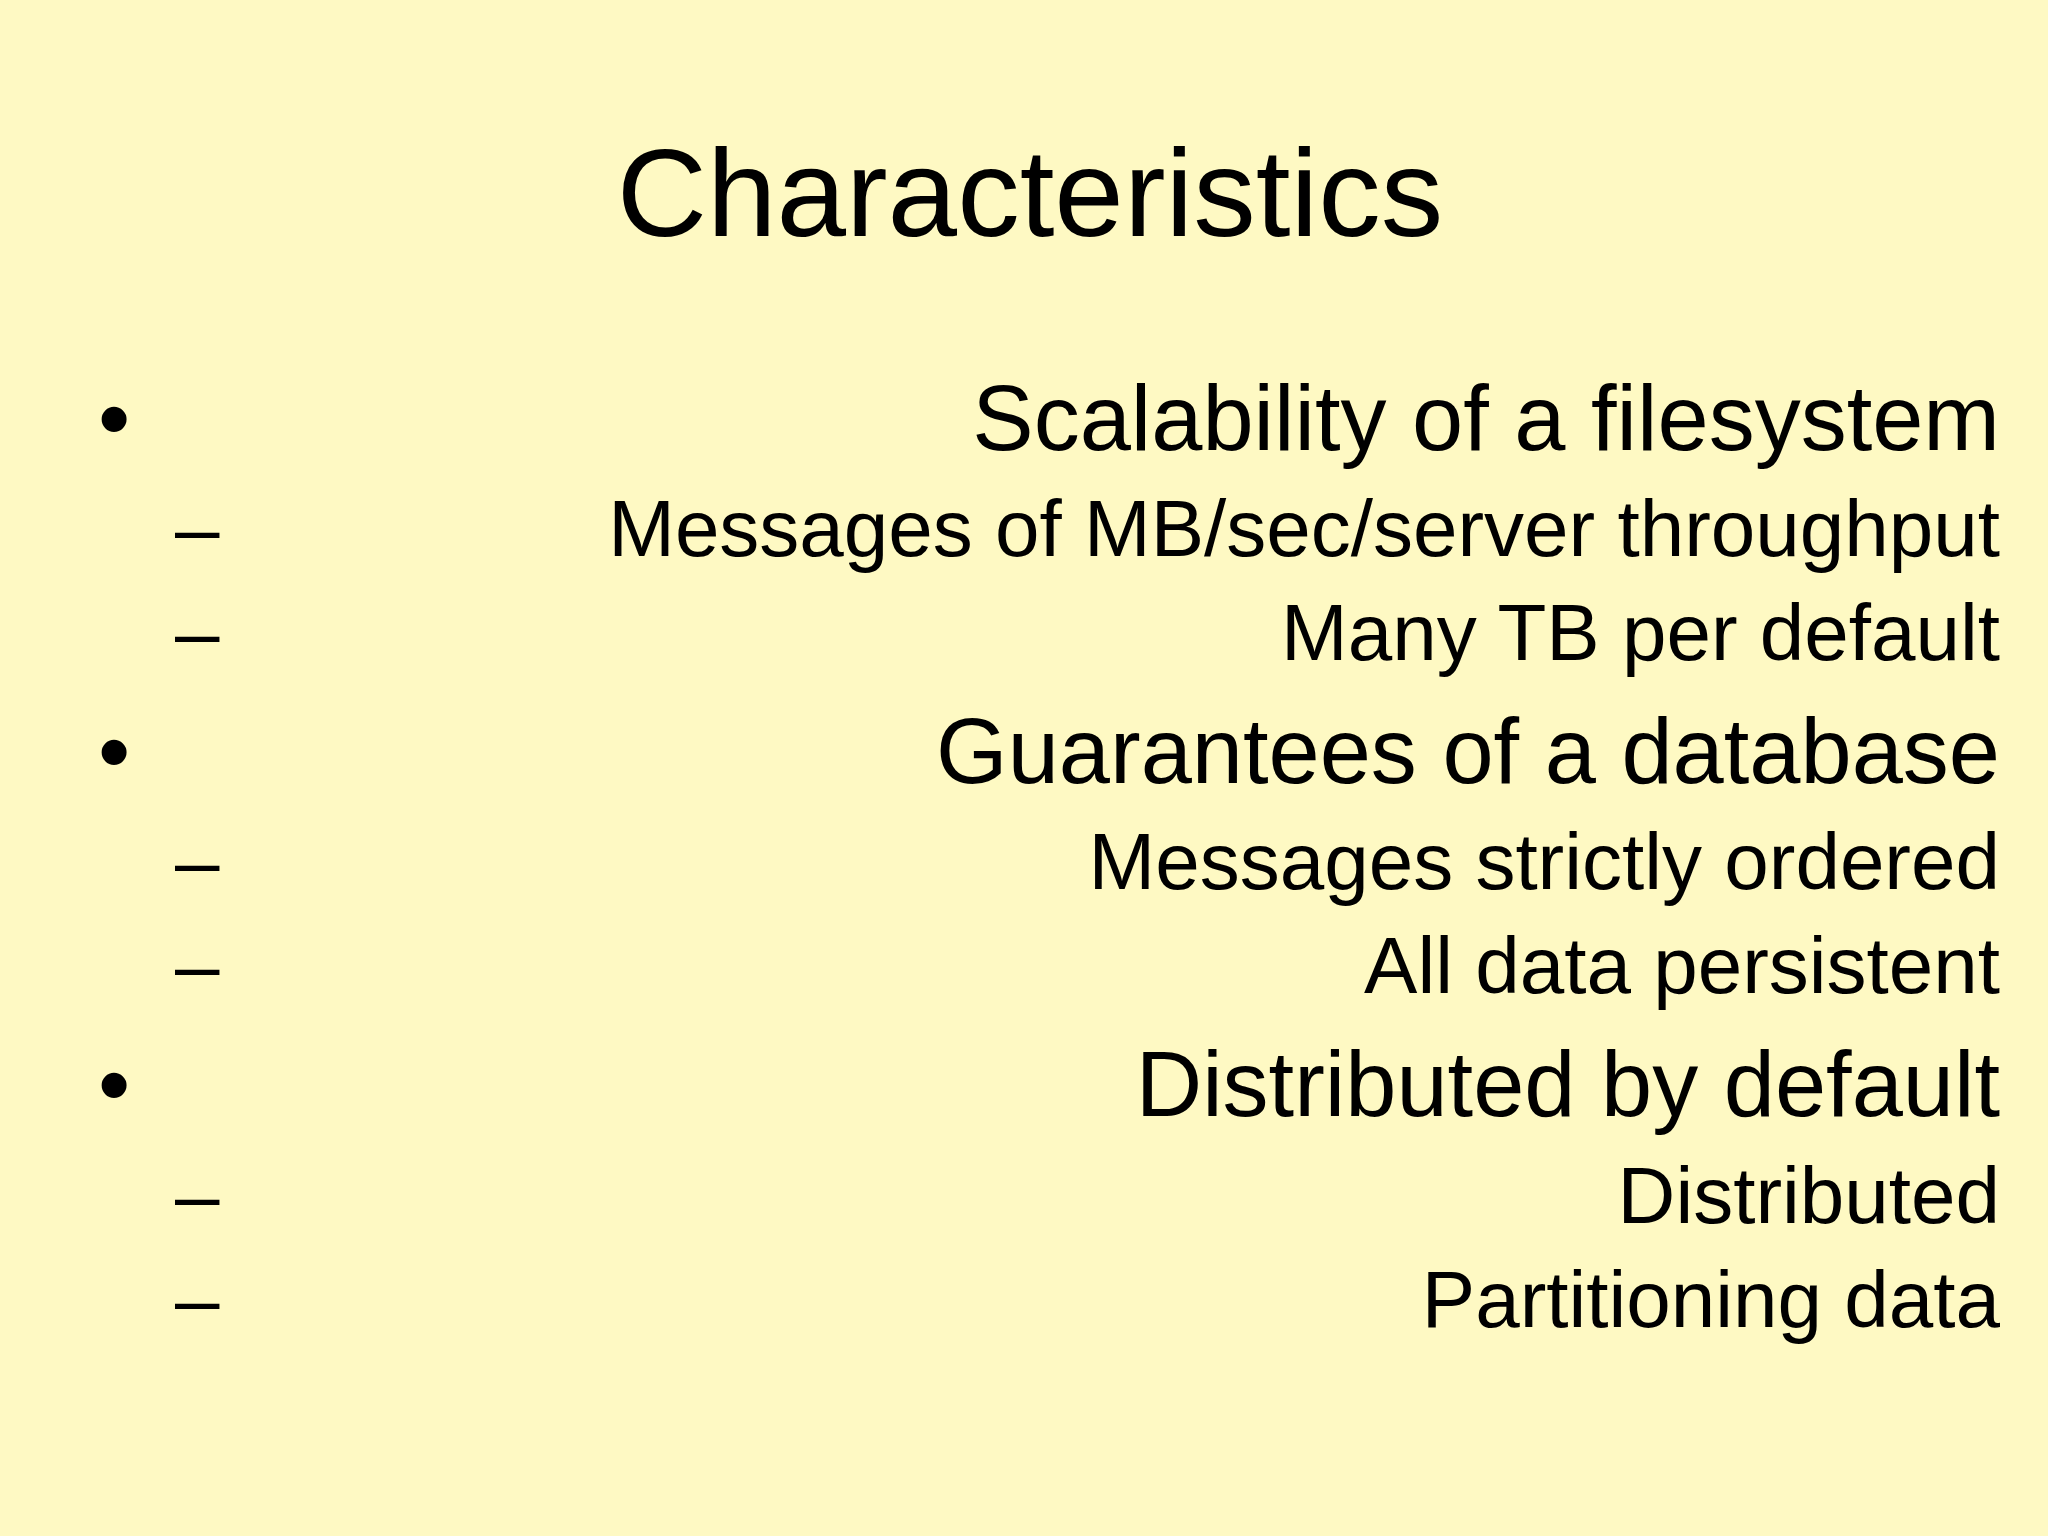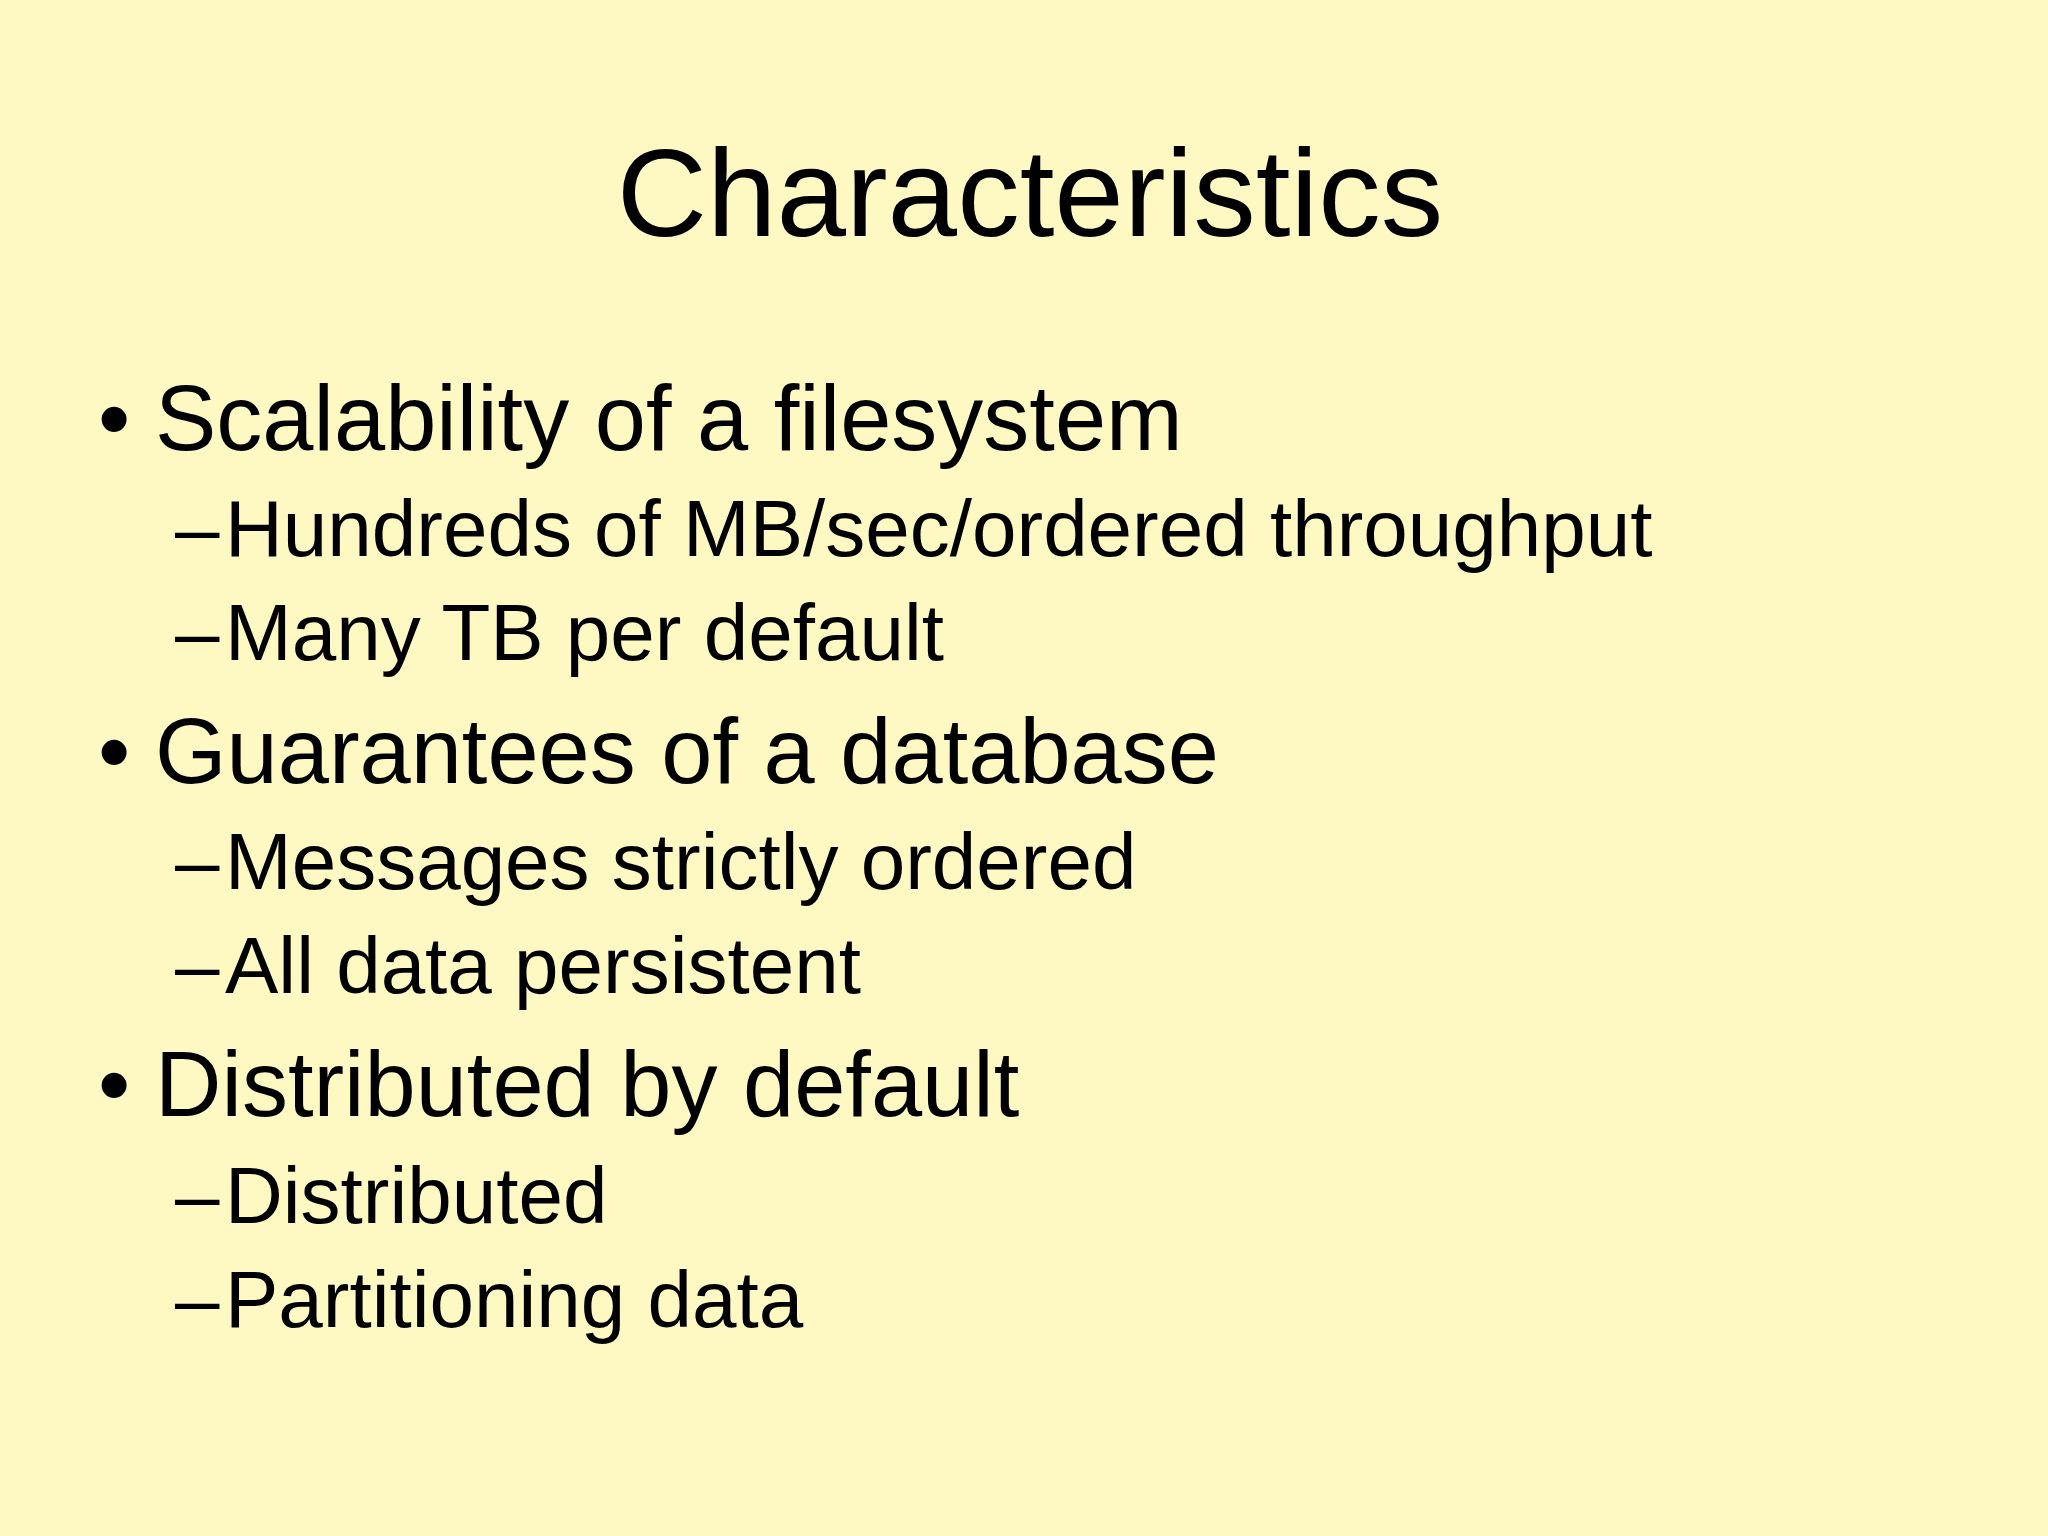--- a/index.html
+++ b/index.html
@@ -57,38 +57,39 @@
     flex: none;
     width: 57px;
   }
   .marker2 {
     flex: none;
     width: 50px;
   }
   .txt {
     flex: 1 1 auto;
     white-space: nowrap;
+    text-align: right;
   }
 </style>
 </head>
 <body>
 
 <div class="slide">
 
   <h1 class="title">Characteristics</h1>
 
   <div class="content">
 
     <div class="item l1 first">
       <span class="marker1">•</span>
       <span class="txt">Scalability of a filesystem</span>
     </div>
     <div class="item l2">
       <span class="marker2">–</span>
-      <span class="txt">Hundreds of MB/sec/ordered throughput</span>
+      <span class="txt">Messages of MB/sec/server throughput</span>
     </div>
     <div class="item l2">
       <span class="marker2">–</span>
       <span class="txt">Many TB per default</span>
     </div>
 
     <div class="item l1">
       <span class="marker1">•</span>
       <span class="txt">Guarantees of a database</span>
     </div>

